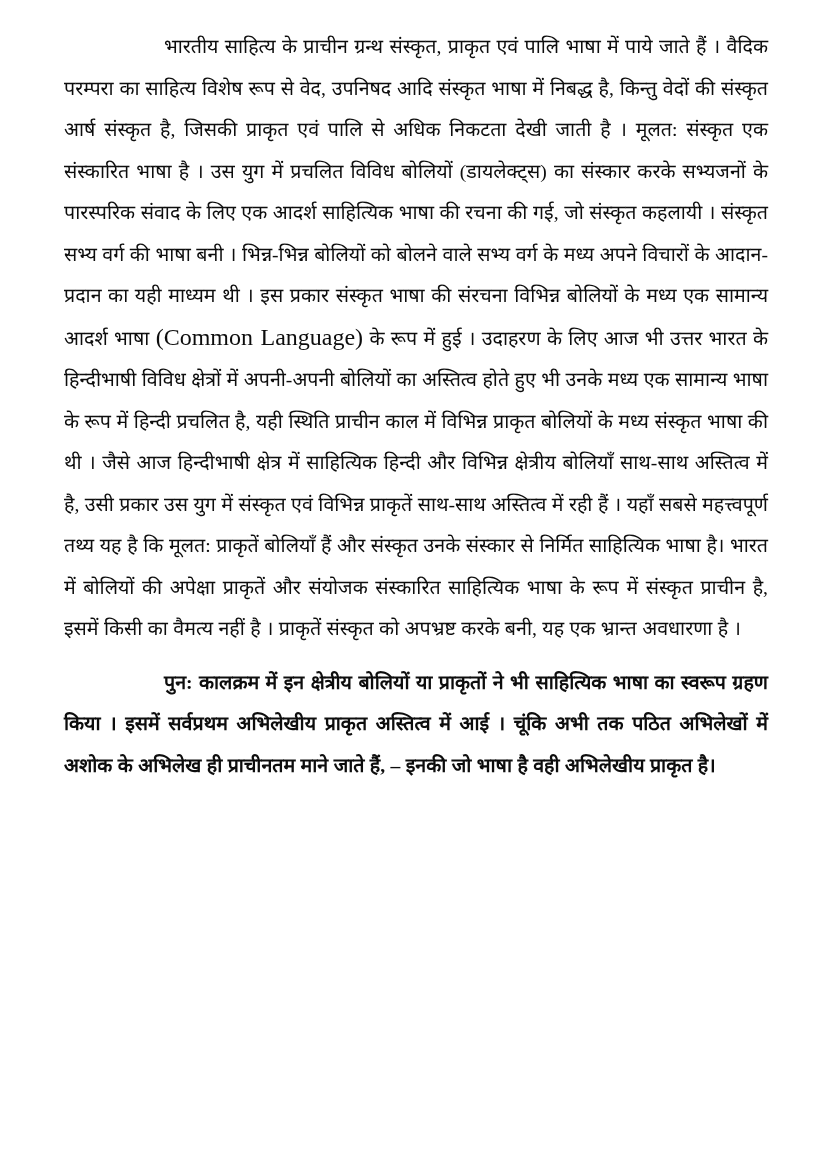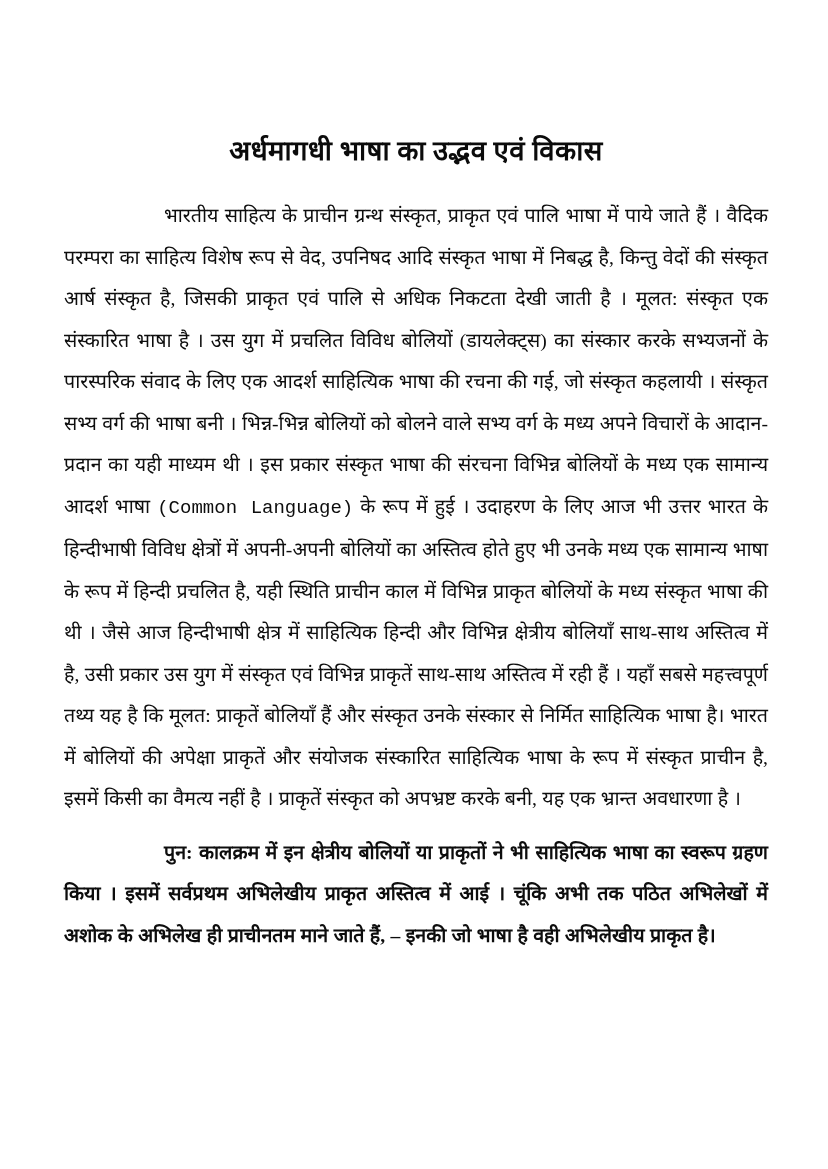--- a/index.html
+++ b/index.html
@@ -61,35 +61,34 @@
     text-justify: inter-word;
     text-indent: 100px;
     color: #0d0d0d;
     word-spacing: 0.5px;
   }
   p.para + p.para {
     margin-top: 12px;
     font-weight: bold;
   }
   p.para .latin {
-    font-family: Liberation Mono, monospace;
-    font-size: 19px;
+    font-family: Liberation Serif, serif;
+    font-size: 24px;
   }
   
   p.para:last-child {
     text-align: justify;
   }
 </style>
 </head>
 <body>
 
 <div class="page">
   <div class="content">
 
-    <h1 class="doc-title">अर्धमागधी भाषा का उद्भव एवं विकास</h1>
 
 
     <div class="body-block">
 
       <p class="para"><span>भारतीय साहित्य के प्राचीन ग्रन्थ संस्कृत, प्राकृत एवं पालि भाषा में पाये जाते हैं । वैदिक परम्परा का साहित्य विशेष रूप से वेद, उपनिषद आदि संस्कृत भाषा में निबद्ध है, किन्तु वेदों की संस्कृत आर्ष संस्कृत है, जिसकी प्राकृत एवं पालि से अधिक निकटता देखी जाती है । मूलत: संस्कृत एक संस्कारित भाषा है । उस युग में प्रचलित विविध बोलियों (डायलेक्ट्स) का संस्कार करके सभ्यजनों के पारस्परिक संवाद के लिए एक आदर्श साहित्यिक भाषा की रचना की गई, जो संस्कृत कहलायी । संस्कृत सभ्य वर्ग की भाषा बनी । भिन्न-भिन्न बोलियों को बोलने वाले सभ्य वर्ग के मध्य अपने विचारों के आदान-प्रदान का यही माध्यम थी । इस प्रकार संस्कृत भाषा की संरचना विभिन्न बोलियों के मध्य एक सामान्य आदर्श भाषा </span><span class="latin">(Common Language)</span><span> के रूप में हुई । उदाहरण के लिए आज भी उत्तर भारत के हिन्दीभाषी विविध क्षेत्रों में अपनी-अपनी बोलियों का अस्तित्व होते हुए भी उनके मध्य एक सामान्य भाषा के रूप में हिन्दी प्रचलित है, यही स्थिति प्राचीन काल में विभिन्न प्राकृत बोलियों के मध्य संस्कृत भाषा की थी । जैसे आज हिन्दीभाषी क्षेत्र में साहित्यिक हिन्दी और विभिन्न क्षेत्रीय बोलियाँ साथ-साथ अस्तित्व में है, उसी प्रकार उस युग में संस्कृत एवं विभिन्न प्राकृतें साथ-साथ अस्तित्व में रही हैं । यहाँ सबसे महत्त्वपूर्ण तथ्य यह है कि मूलत: प्राकृतें बोलियाँ हैं और संस्कृत उनके संस्कार से निर्मित साहित्यिक भाषा है। भारत में बोलियों की अपेक्षा प्राकृतें और संयोजक संस्कारित साहित्यिक भाषा के रूप में संस्कृत प्राचीन है, इसमें किसी का वैमत्य नहीं है । प्राकृतें संस्कृत को अपभ्रष्ट करके बनी, यह एक भ्रान्त अवधारणा है ।</span></p>
 
       <p class="para"><span>पुन: कालक्रम में इन क्षेत्रीय बोलियों या प्राकृतों ने भी साहित्यिक भाषा का स्वरूप ग्रहण किया । इसमें सर्वप्रथम अभिलेखीय प्राकृत अस्तित्व में आई । चूंकि अभी तक पठित अभिलेखों में अशोक के अभिलेख ही प्राचीनतम माने जाते हैं, – इनकी जो भाषा है वही अभिलेखीय प्राकृत है।</span></p>
 
     </div>
   </div>

